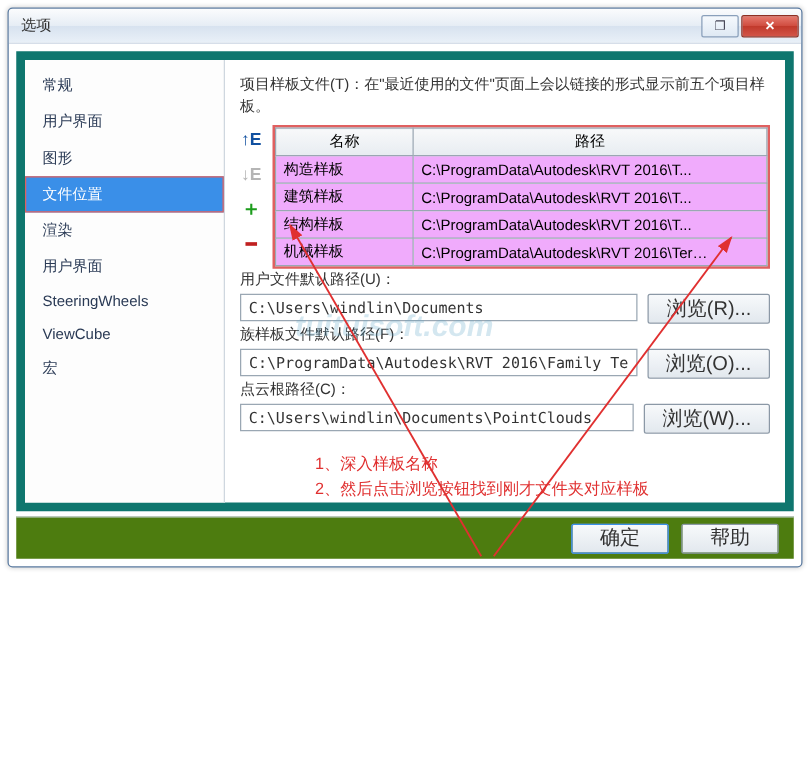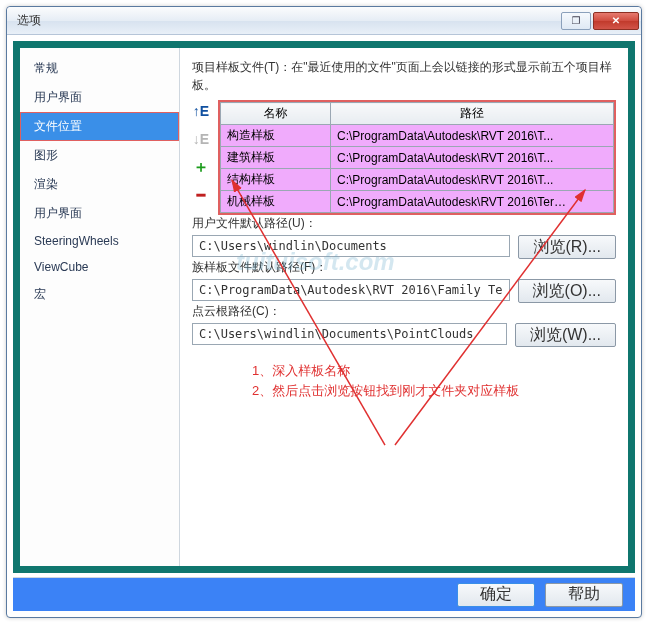--- a/index.html
+++ b/index.html
@@ -10,21 +10,21 @@
     font-size: 12px;
     background: #fff;
     width: 648px;
     height: 625px;
     position: relative;
     overflow: hidden;
   }
   .window {
     position: absolute;
     left: 6px; top: 6px;
-    width: 636px; height: 612px;
+    width: 636px; height: 448px;
     border: 1px solid #5a7aa0;
     border-radius: 4px;
     background: #fff;
     box-shadow: 0 0 4px rgba(0,0,0,0.2);
   }
   .titlebar {
     height: 28px;
     background: linear-gradient(to bottom, #fbfcfd, #e6edf5 50%, #d7e2ef 51%, #e9f0f8);
     border-bottom: 1px solid #b6c5d8;
     border-radius: 4px 4px 0 0;
@@ -162,21 +162,21 @@
     color: rgba(100,170,200,0.28);
     pointer-events:none;
   }
   .footer {
     position:absolute; left:6px; right:6px; bottom:6px;
     height: 34px;
     border-top: 1px solid #cfd7df;
     display:flex; justify-content:flex-end; align-items:center;
     gap: 10px;
     padding-right: 12px;
-    background: #3b82f6;
+    background: #4d7c0f;
   }
   .footer .btn { min-width: 78px; text-align:center; }
   .footer .btn.primary { outline: 1px solid #3a8fe8; outline-offset:-1px; }
   svg.overlay {
     position:absolute; left:0; top:0; width:648px; height:625px;
     pointer-events:none;
   }
 </style>
 </head>
 <body>
@@ -191,22 +191,22 @@
       <div class="win-btn close">
           <span>✕</span>
         </div>
     </div>
   </div>
 
   <div class="body">
     <div class="sidebar">
       <div class="sidebar-item"><span>常规</span></div>
       <div class="sidebar-item"><span>用户界面</span></div>
+      <div class="sidebar-item"><span>图形</span></div>
       <div class="sidebar-item selected"><span>文件位置</span></div>
-      <div class="sidebar-item"><span>图形</span></div>
       <div class="sidebar-item"><span>渲染</span></div>
       <div class="sidebar-item"><span>用户界面</span></div>
       <div class="sidebar-item"><span>SteeringWheels</span></div>
       <div class="sidebar-item"><span>ViewCube</span></div>
       <div class="sidebar-item"><span>宏</span></div>
     </div>
 
     <div class="main">
       <div class="intro">项目样板文件(T)：在"最近使用的文件"页面上会以链接的形式显示前五个项目样板。</div>
 

